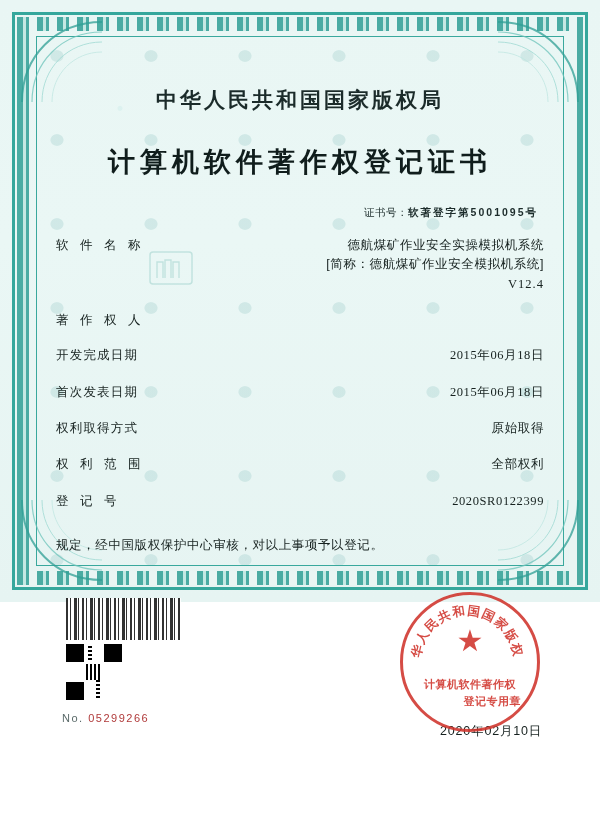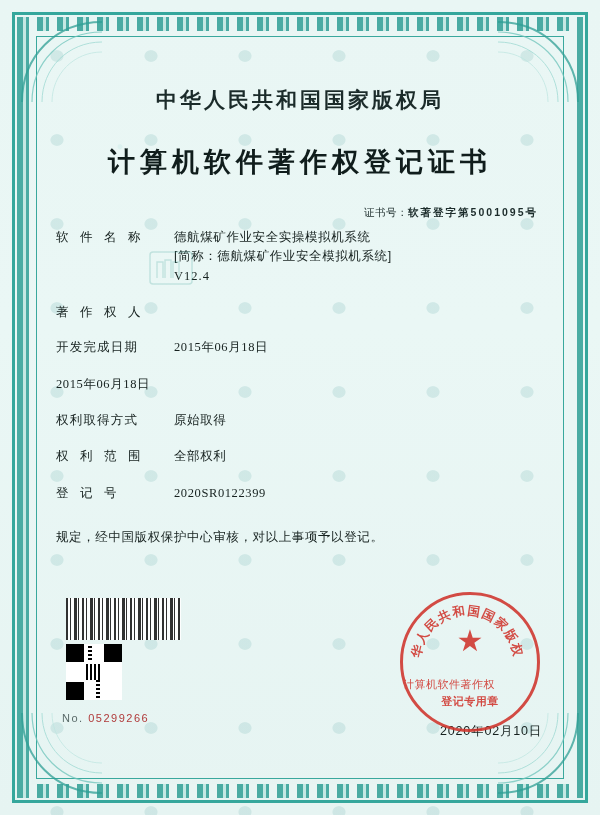--- a/index.html
+++ b/index.html
@@ -4,21 +4,21 @@
 <style>
   html,body{margin:0;padding:0;}
   body{
     width:600px;height:815px;
     background:#ffffff;
     font-family:"Liberation Sans", sans-serif;
     overflow:hidden;
   }
   .cert{
     position:relative;
-    width:600px;height:815px;
+    width:600px;height:602px;
     background:
       radial-gradient(circle at 20% 18%, rgba(210,238,236,.55) 0 2px, transparent 3px),
       linear-gradient(180deg,#e9f6f4 0%, #eaf7f5 40%, #e6f4f2 100%);
     box-sizing:border-box;
   }
   
   .wm{
     position:absolute;inset:0;
     background-image:radial-gradient(ellipse at center, rgba(150,200,198,.30) 0 6px, transparent 7px);
     background-size:94px 84px;
@@ -71,41 +71,42 @@
   .cert-no{
     text-align:right;
     font-size:10.5px;
     color:#1c2c2b;
     margin-top:26px;
     padding-right:6px;
     letter-spacing:.5px;
   }
   .cert-no b{font-weight:700;letter-spacing:2px;}
   .rows{
-    margin-top:8px;
+    margin-top:16px;
   }
   .row{
     display:flex;
     align-items:flex-start;
     margin-bottom:17px;
     font-size:12.5px;
     color:#16211f;
   }
   .row .lab{
     width:118px;
     flex:0 0 118px;
     letter-spacing:4px;
     font-weight:500;
     padding-top:1px;
   }
   .row .lab.tight{letter-spacing:1.2px;}
   .row .val{
     flex:1;
     line-height:1.55;
     letter-spacing:.6px;
+    text-align:right;
   }
   .val .l2{display:block;}
   .val .ver{display:block;font-family:"Liberation Serif",serif;letter-spacing:1px;}
   .mono{font-family:"Liberation Serif", serif;letter-spacing:.8px;}
   .para{
     margin-top:22px;
     font-size:12.5px;
     line-height:2.05;
     color:#16211f;
     letter-spacing:.6px;
@@ -154,25 +155,25 @@
     opacity:.88;
   }
   .seal .star{
     position:absolute;left:50%;top:46px;transform:translateX(-50%);
     width:0;height:0;
     color:#d0342c;
     font-size:30px;line-height:1;
   }
   .seal .star:before{content:"★";position:absolute;transform:translate(-50%,-50%);}
   .seal .l1{
-    position:absolute;left:0;right:0;top:82px;
-    font-size:11px;font-weight:400;letter-spacing:.5px;
+    position:absolute;left:0;right:0;top:82px;text-align:center;
+    font-size:11px;font-weight:700;letter-spacing:.5px;
   }
   .seal .l2s{
-    position:absolute;left:0;right:0;top:99px;text-align:center;
+    position:absolute;left:0;right:16px;top:99px;text-align:right;
     font-size:11px;font-weight:700;letter-spacing:.5px;
   }
   .stamp-emblem{
     position:absolute;left:92px;top:188px;width:46px;height:40px;
     opacity:.25;
   }
 </style>
 </head>
 <body>
 
@@ -237,20 +238,21 @@
       <div class="row">
         <div class="lab">著 作 权 人</div>
       </div>
 
       <div class="row">
         <div class="lab tight">开发完成日期</div>
         <div class="val mono">2015年06月18日</div>
       </div>
 
       <div class="row">
+        <div class="lab tight">首次发表日期</div>
         <div class="val mono">2015年06月18日</div>
       </div>
 
       <div class="row">
         <div class="lab tight">权利取得方式</div>
         <div class="val">原始取得</div>
       </div>
 
       <div class="row">
         <div class="lab">权 利 范 围</div>

